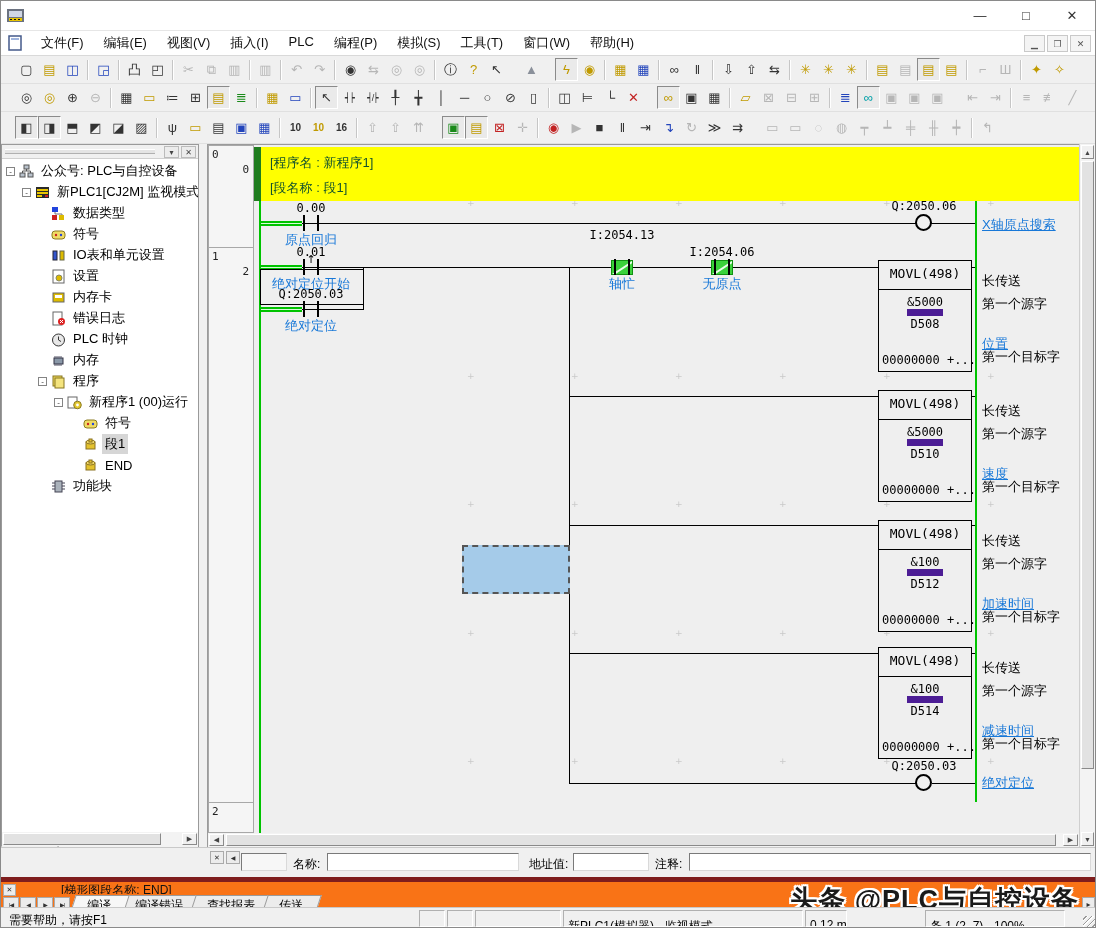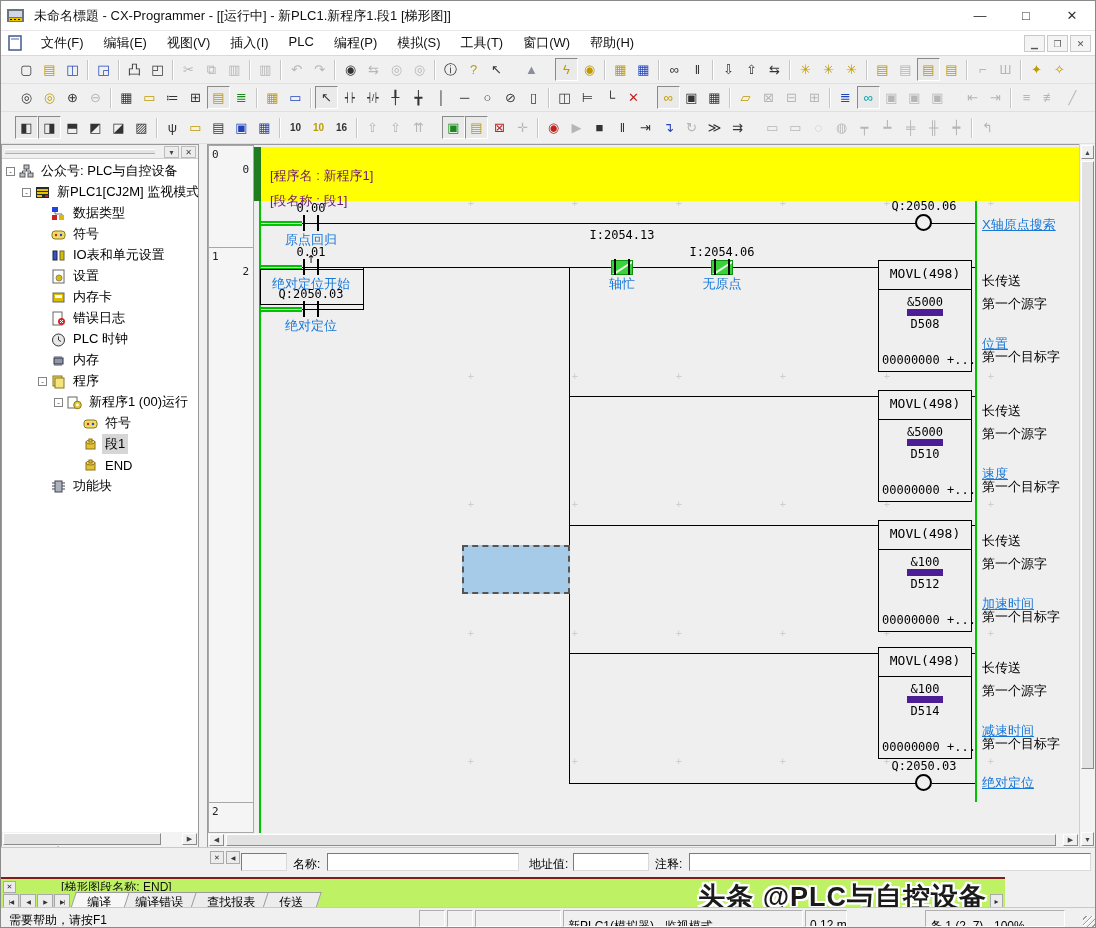--- a/index.html
+++ b/index.html
@@ -68,21 +68,21 @@
   .llabel{position:absolute;width:130px;text-align:center;font:13px "Liberation Sans",sans-serif;color:#1878d8;}
   .lcoil{position:absolute;width:17px;height:17px;border:2px solid #000;border-radius:50%;background:#efefef;}
   .lncbox{position:absolute;width:22px;height:15px;background:#3ad23a;border:1px solid #119111;overflow:hidden;}
   .lncdiag{position:absolute;width:30px;height:2px;background:#eafdea;transform:rotate(-33deg);transform-origin:center;left:-4px;top:6px;}
   .lrise{position:absolute;width:12px;text-align:center;font:11px "DejaVu Sans",sans-serif;color:#000;}
   .lcursor{position:absolute;border:1px solid #000;}
   .lsel{position:absolute;background:#a5cbe9;border:2px dashed #555;}
   .lcross{position:absolute;font:9px "DejaVu Sans",sans-serif;color:#c9c9c9;}
   .lyellow{position:absolute;background:#ffff00;}
   .lgreenbar{position:absolute;background:#1f7d1f;}
-  .lheadtext{position:absolute;font:13px "Liberation Sans",sans-serif;color:#701a75;white-space:nowrap;margin-top:13px;}
+  .lheadtext{position:absolute;font:13px "Liberation Sans",sans-serif;color:#14532d;white-space:nowrap;}
   .lblock{position:absolute;border:1px solid #000;background:#efefef;}
   .lbtitle{position:absolute;left:0;top:5px;width:100%;text-align:center;font:13px "DejaVu Sans Mono",monospace;}
   .lbsep{position:absolute;left:0;top:28px;width:100%;height:1px;background:#000;}
   .lbsrc{position:absolute;left:0;top:34px;width:100%;text-align:center;font:12px "DejaVu Sans Mono",monospace;}
   .lbdst{position:absolute;left:0;top:56px;width:100%;text-align:center;font:12px "DejaVu Sans Mono",monospace;}
   .lbdst span{border-top:7px solid #4c1d95;padding:1px 4px 0 4px;}
   .lbval{position:absolute;left:3px;top:92px;font:12px "DejaVu Sans Mono",monospace;white-space:nowrap;}
   .lann{position:absolute;left:728px;width:98px;font:13px "Liberation Sans",sans-serif;color:#000;white-space:nowrap;}
   .lann.blue{color:#1878d8;text-decoration:underline;}
 
@@ -93,21 +93,21 @@
   #tree-tab-label{position:absolute;left:10px;top:702px;font-size:12px;color:#000;transform:none;}
 
   
   #fieldsbar{position:absolute;left:0;top:846px;width:1096px;height:30px;background:#f0f0f0;border-top:1px solid #c9c9c9;}
   .fsmall{position:absolute;top:3px;width:14px;height:13px;font-size:7px;color:#333;display:flex;align-items:center;justify-content:center;background:#ececec;border:1px solid #aaa;}
   .flabel{position:absolute;top:8px;font-size:12px;color:#000;}
   .finput{position:absolute;top:5px;height:18px;border:1px solid;border-color:#7a7a7a #d9d9d9 #d9d9d9 #7a7a7a;background:#fff;font-size:12px;padding:0 3px;}
   #fblank{position:absolute;left:30px;top:5px;width:48px;height:18px;border:1px solid;border-color:#7a7a7a #d9d9d9 #d9d9d9 #7a7a7a;background:#f7f7f7;}
 
   
-  #outputpanel{position:absolute;left:0;top:876px;width:1004px;height:30px;background:#bef264;border-top:2px solid #7f1d1d;overflow:hidden;}
+  #outputpanel{position:absolute;left:0;top:876px;width:1096px;height:30px;background:#f97316;border-top:5px solid #7f1d1d;overflow:hidden;}
   #out-caption{position:absolute;left:60px;top:0;height:12px;overflow:hidden;font-size:12px;color:#111;white-space:nowrap;}
   #out-close{position:absolute;left:2px;top:2px;width:13px;height:12px;font-size:7px;display:flex;align-items:center;justify-content:center;background:#ececec;border:1px solid #aaa;color:#333;}
   #out-nav{position:absolute;left:2px;top:15px;display:flex;gap:1px;}
   .onav{width:16px;height:14px;font-size:6px;letter-spacing:-1px;display:flex;align-items:center;justify-content:center;background:#ececec;border:1px solid #aaa;color:#333;}
   #out-tabs{position:absolute;left:72px;top:13px;display:flex;height:17px;}
   .otab{height:17px;padding:1px 14px 0 14px;font-size:12px;color:#000;background:#ececec;border:1px solid #9a9a9a;border-bottom:none;transform:skewX(-18deg);margin-right:-6px;}
   .otab span{display:inline-block;transform:skewX(18deg);}
   .otab.active{background:#f7f7f7;z-index:2;}
   #watermark{position:absolute;right:18px;top:0px;font-size:27px;font-weight:bold;color:#1a1a1a;white-space:nowrap;letter-spacing:1px;text-shadow:-2px -2px 0 #fff,2px -2px 0 #fff,-2px 2px 0 #fff,2px 2px 0 #fff,0 2px 0 #fff,2px 0 0 #fff,0 -2px 0 #fff,-2px 0 0 #fff;}
   #out-more{position:absolute;right:2px;top:15px;width:13px;height:14px;font-size:8px;display:flex;align-items:center;justify-content:center;background:#ececec;border:1px solid #aaa;color:#333;z-index:3;}
@@ -125,21 +125,20 @@
 
   <div id="titlebar">
     <svg id="app-icon" viewBox="0 0 20 16">
       <rect x="0" y="1" width="17" height="13" fill="#6b7280"></rect>
       <rect x="2" y="3" width="13" height="6" fill="#cfd6e4"></rect>
       <rect x="2" y="10" width="13" height="3" fill="#e8c400"></rect>
       <rect x="3" y="11" width="2" height="1" fill="#111"></rect>
         <rect x="7" y="11" width="2" height="1" fill="#111"></rect>
         <rect x="11" y="11" width="2" height="1" fill="#111"></rect>
     </svg>
-    <span id="title-text">未命名標題 - CX-Programmer - [[运行中] - 新PLC1.新程序1.段1 [梯形图]]</span>
     <div id="win-controls">
         <div class="wbt wbtn">—</div>
         <div class="wbt wbtn">□</div>
         <div class="wbt wbtn">✕</div>
       </div>
   </div>
 
   <div id="menubar">
     <svg id="menu-icon" viewBox="0 0 18 16">
       <rect x="2" y="1" width="12" height="14" fill="#fff" stroke="#445a8a" stroke-width="1.5"></rect>

